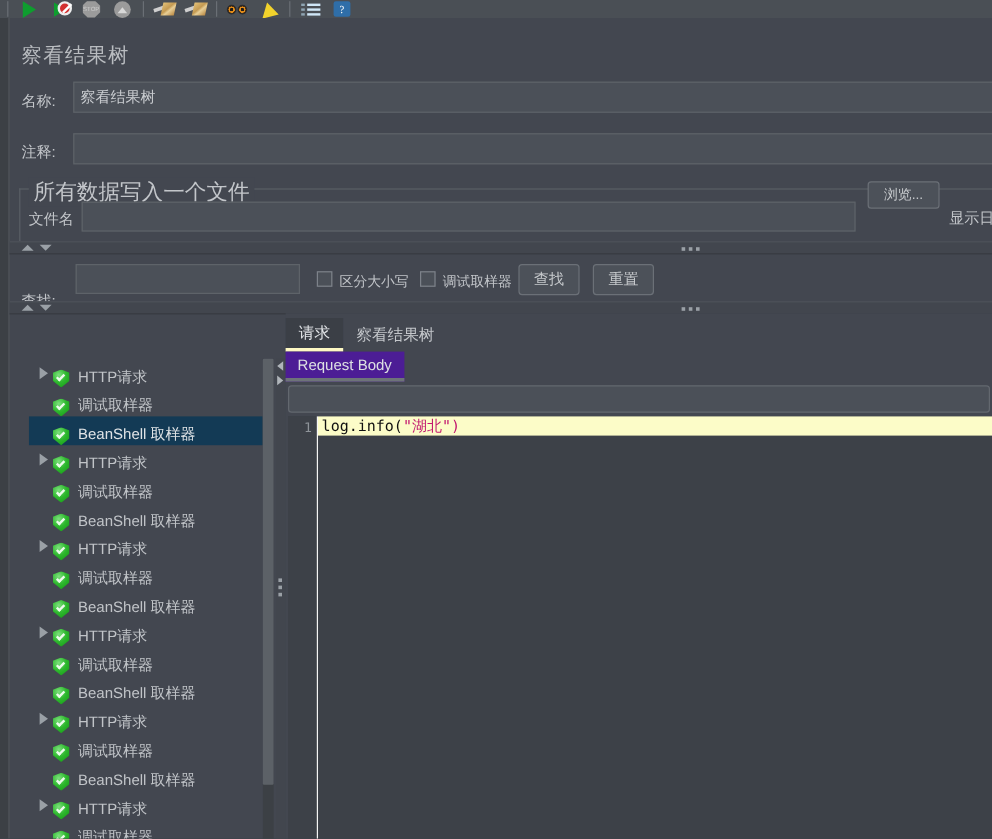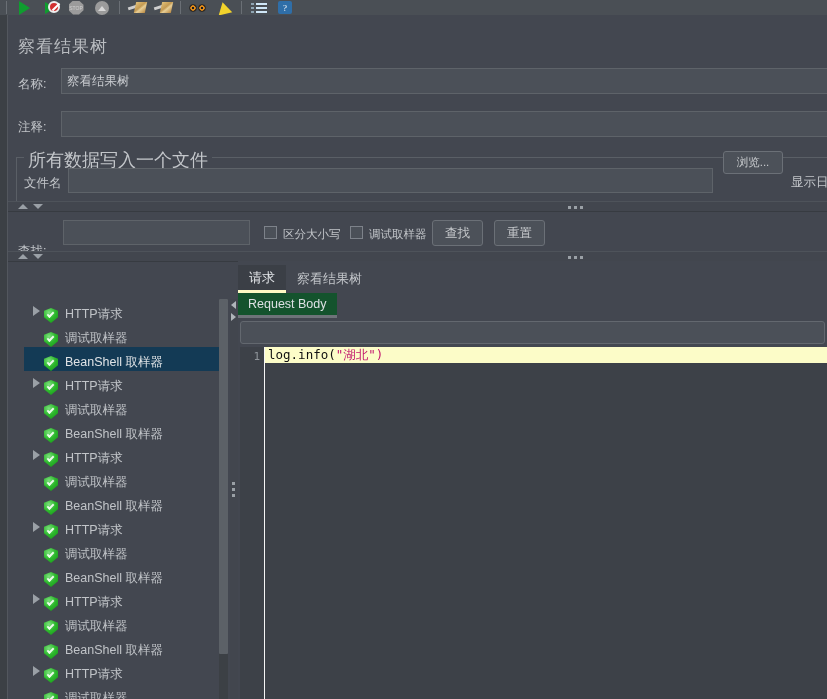--- a/index.html
+++ b/index.html
@@ -263,21 +263,21 @@
   .tab.active {
     background:#3b3f46; color:#e2e5e8;
     border-bottom:3px solid #fef9c3;
   }
   .subtabs { position:absolute; left:0; top:32px; height:25px; display:flex; }
   .subtab {
     padding:0 10px; height:25px; display:flex; align-items:center;
     font-size:12.5px; color:#b5b8bc; white-space:nowrap;
   }
   .subtab.active {
-    background:#14532d; color:#dde0e3;
+    background:#4c1d95; color:#dde0e3;
     border-bottom:3px solid #6e7379;
   }
   .topfield {
     position:absolute; left:2px; top:60px; width:585px; height:23px;
     background:#4b5058; border:1px solid #63686f; border-radius:3px;
   }
   .editor {
     position:absolute; left:2px; top:86px; width:587px; height:367px;
     background:#3d4148; display:flex;
   }

